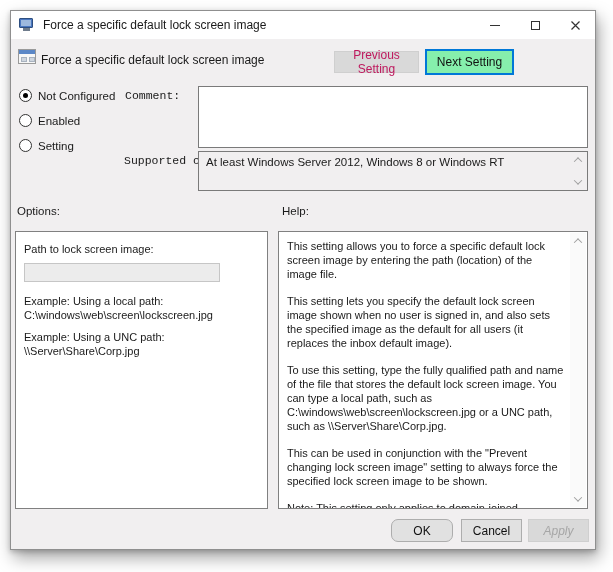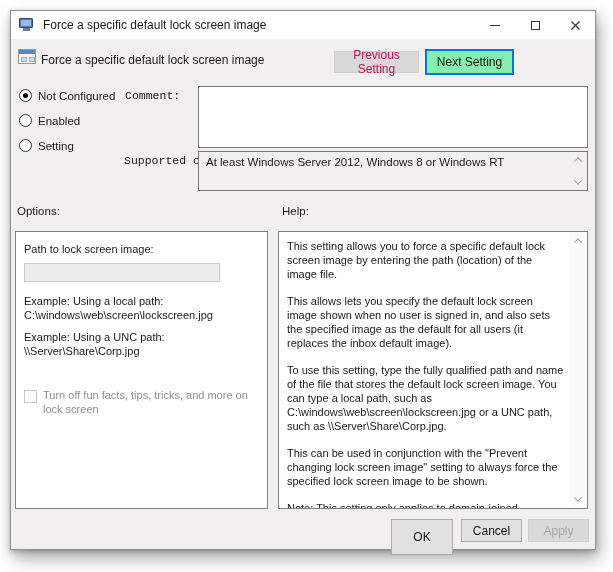--- a/index.html
+++ b/index.html
@@ -77,24 +77,24 @@
   .ex-title { margin-top: 8px; }
   .ex-value { margin-bottom: 4px; }
   .check-row { display: flex; align-items: flex-start; margin-top: 30px; }
   .checkbox { width: 13px; height: 13px; border: 1px solid #c9c9c9; background: #fdfdfd; flex: none; margin-top: 2px; }
   .check-label { font-size: 11px; line-height: 14px; margin-left: 6px; color: #8e8e8e; width: 215px; }
   .help-text { padding: 7px 22px 7px 8px; font-size: 11px; line-height: 14px; }
   .help-text p { margin-bottom: 13px; }
   .help-scrollbar { position: absolute; top: 1px; right: 1px; bottom: 1px; width: 16px; background: #fafafa; }
   .help-scrollbar .scroll-btn { right: 1px; }
   
-  .btn-ok { left: 380px; top: 508px; width: 62px; height: 36px; }
+  .btn-ok { left: 380px; top: 508px; width: 62px; height: 23px; border-radius: 7px; }
   .btn-cancel { left: 450px; top: 508px; width: 61px; height: 23px; }
   .btn-apply { left: 517px; top: 508px; width: 61px; height: 23px;
-    background: #d9d9d9; border-color: #cfcfcf; color: #a6a6a6; }
+    background: #d9d9d9; border-color: #cfcfcf; color: #a6a6a6; font-style: italic; }
 </style>
 </head>
 <body>
 
 <div class="dialog">
 
   <div class="titlebar">
     <div class="app-icon">
       <div class="screen"></div>
         <div class="stand"></div>
@@ -155,31 +155,27 @@
   <div class="section-label" style="left:271px; top:194px">Help:</div>
 
   <div class="panel options-panel">
     <div class="opt-inner">
       <div>Path to lock screen image:</div>
       <input class="path-input" type="text" disabled="" value="" style="">
       <div class="ex-title">Example: Using a local path:</div>
       <div class="ex-value">C:\windows\web\screen\lockscreen.jpg</div>
       <div class="ex-title">Example: Using a UNC path:</div>
       <div class="ex-value">\\Server\Share\Corp.jpg</div>
-      <div class="check-row">
-        <div class="checkbox"></div>
-        <div class="check-label">Turn off fun facts, tips, tricks, and more on lock screen</div>
-      </div>
     </div>
   </div>
 
   <div class="panel help-panel">
     <div class="help-text">
       <p>This setting allows you to force a specific default lock screen image by entering the path (location) of the image file.</p>
-      <p>This allows lets you specify the default lock screen image shown when no user is signed in, and also sets the specified image as the default for all users (it replaces the inbox default image).</p>
+      <p>This setting lets you specify the default lock screen image shown when no user is signed in, and also sets the specified image as the default for all users (it replaces the inbox default image).</p>
       <p>To use this setting, type the fully qualified path and name of the file that stores the default lock screen image. You can type a local path, such as C:\windows\web\screen\lockscreen.jpg or a UNC path, such as \\Server\Share\Corp.jpg.</p>
       <p>This can be used in conjunction with the "Prevent changing lock screen image" setting to always force the specified lock screen image to be shown.</p>
       <p>Note: This setting only applies to domain-joined machines, or unconditionally in Enterprise and Server SKUs.</p>
     </div>
     <div class="help-scrollbar">
       <div class="scroll-btn sb-top">
           <div class="chev up"></div>
         </div>
       <div class="scroll-btn sb-bottom">
           <div class="chev down"></div>

